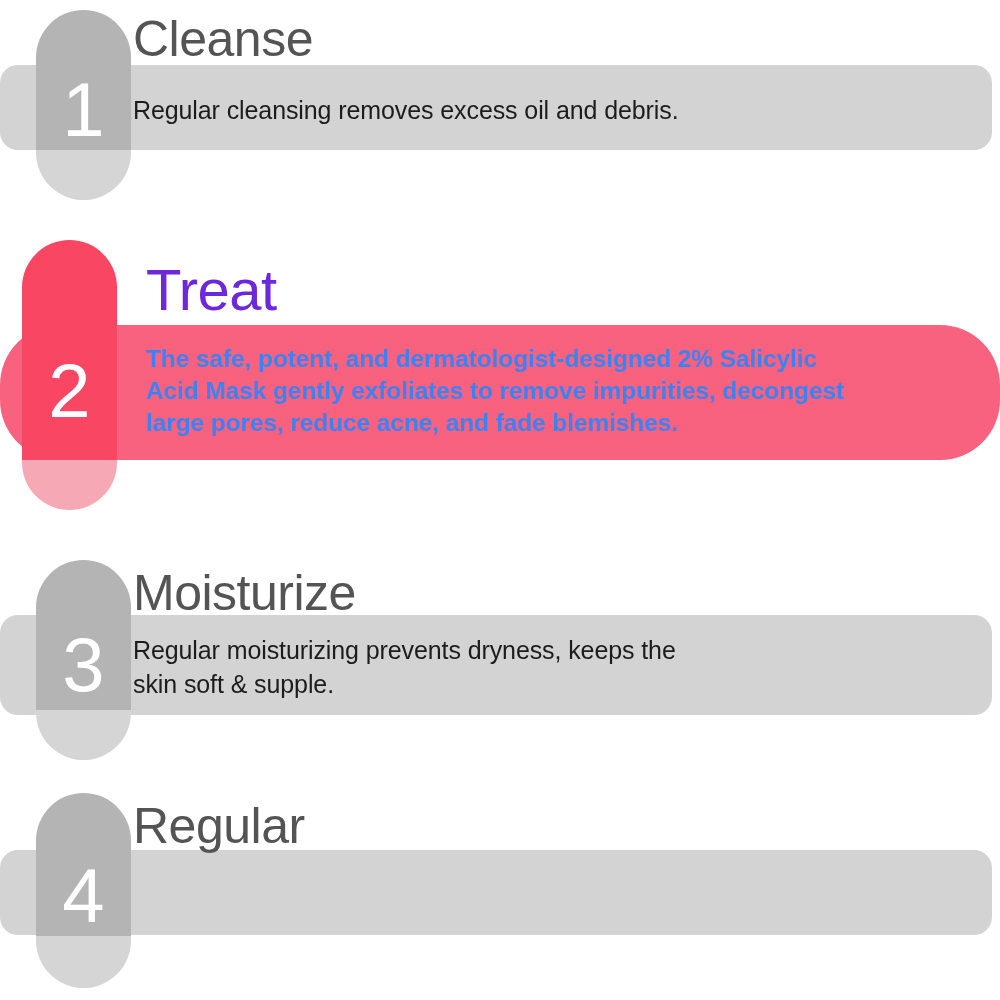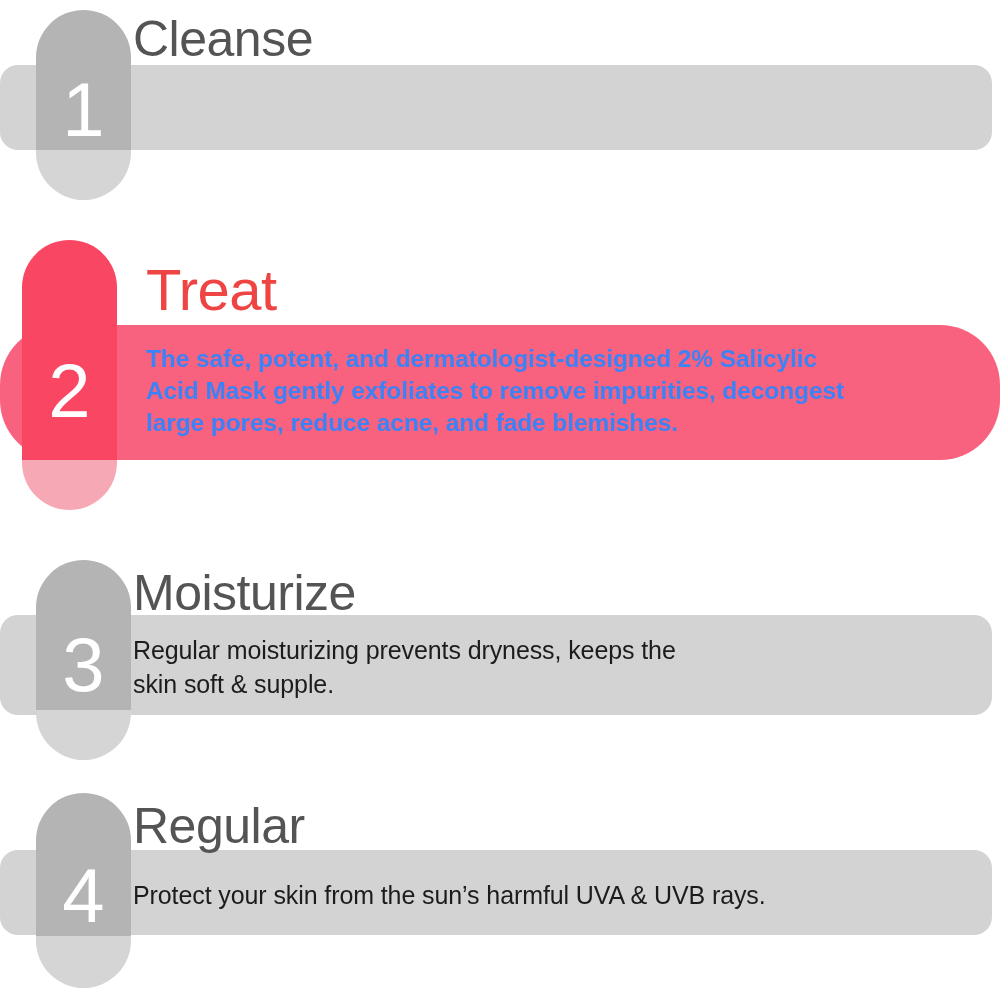--- a/index.html
+++ b/index.html
@@ -94,21 +94,21 @@
   .heading {
     position: absolute;
     font-size: 50px;
     font-weight: 300;
     line-height: 1;
     letter-spacing: -0.5px;
     white-space: nowrap;
     text-align: right;
   }
   .heading.gray   { color: #545454; }
-  .heading.accent { color: #ef4444; }
+  .heading.accent { color: #6d28d9; }
 
   
   .layer-bar    { z-index: 1; }
   .layer-badge  { z-index: 2; }
   .layer-text   { z-index: 4; }
 </style>
 </head>
 <body>
 
 <div class="infographic">
@@ -118,20 +118,21 @@
     <div class="bar gray layer-bar" style="top:65px;left:0px;width:992px;height:85px;"></div>
 
     <div class="badge gray layer-badge" style="top:10px;left:36px;height:190px;">
       <div class="badge-top" style="height:140px;"></div>
       <div class="badge-bottom" style="height:50px;"></div>
     </div>
     <div class="badge-number layer-text" style="top:72px;left:36px;width:95px;">1</div>
 
     <div class="heading gray layer-text" style="top:14px;left:133px;">Cleanse</div>
 
+    <div class="desc layer-text" style="top:93px;left:133px;width:840px;">Regular cleansing removes excess oil and debris.</div>
   </div>
 
   <div class="step" style="top:240px;height:280px;">
 
     <div class="bar accent layer-bar" style="top:85px;left:0px;width:1000px;height:135px;"></div>
 
     <div class="badge accent layer-badge" style="top:0px;left:22px;height:270px;">
       <div class="badge-top" style="height:220px;"></div>
       <div class="badge-bottom" style="height:50px;"></div>
     </div>
@@ -165,16 +166,15 @@
     <div class="bar gray layer-bar" style="top:62px;left:0px;width:992px;height:85px;"></div>
 
     <div class="badge gray layer-badge" style="top:5px;left:36px;height:195px;">
       <div class="badge-top" style="height:143px;"></div>
       <div class="badge-bottom" style="height:52px;"></div>
     </div>
     <div class="badge-number layer-text" style="top:70px;left:36px;width:95px;">4</div>
 
     <div class="heading gray layer-text" style="top:13px;left:133px;">Regular</div>
 
-    <div class="desc layer-text" style="top:90px;left:133px;width:840px;">Protect your skin from the sun’s harmful UVA &amp; UVB rays.</div>
   </div>
 
 </div>
 
 </body></html>

